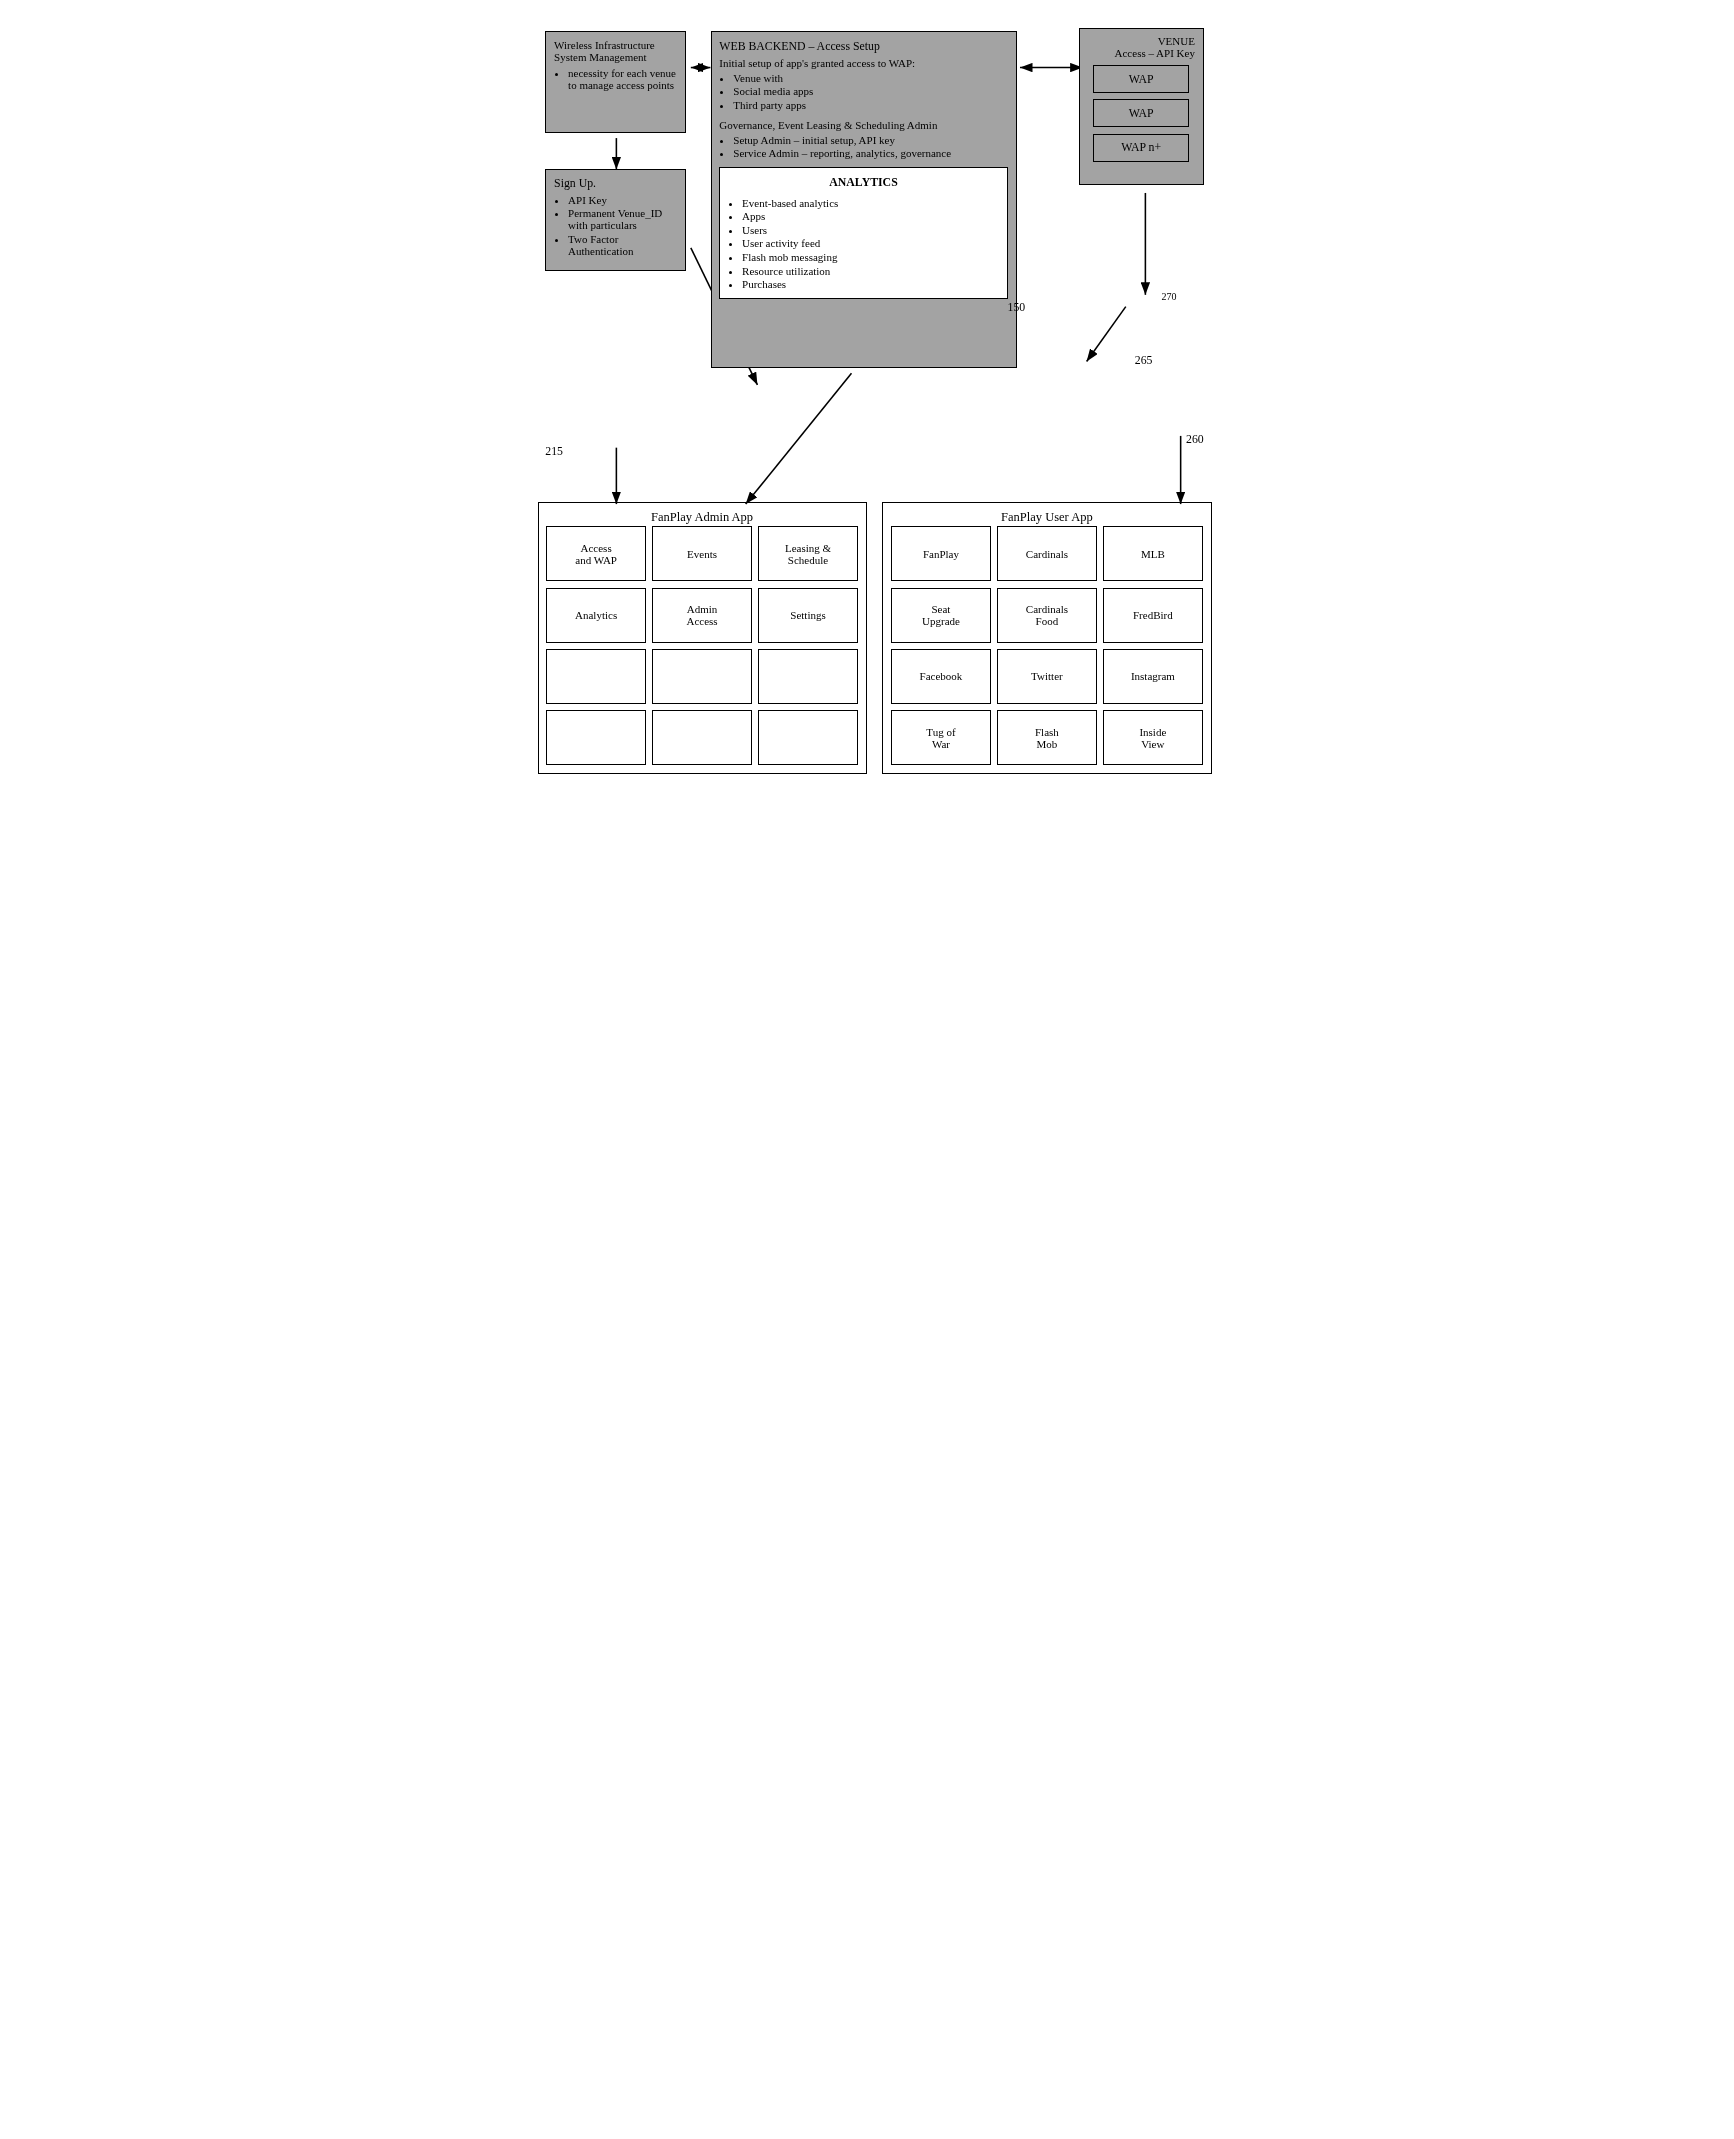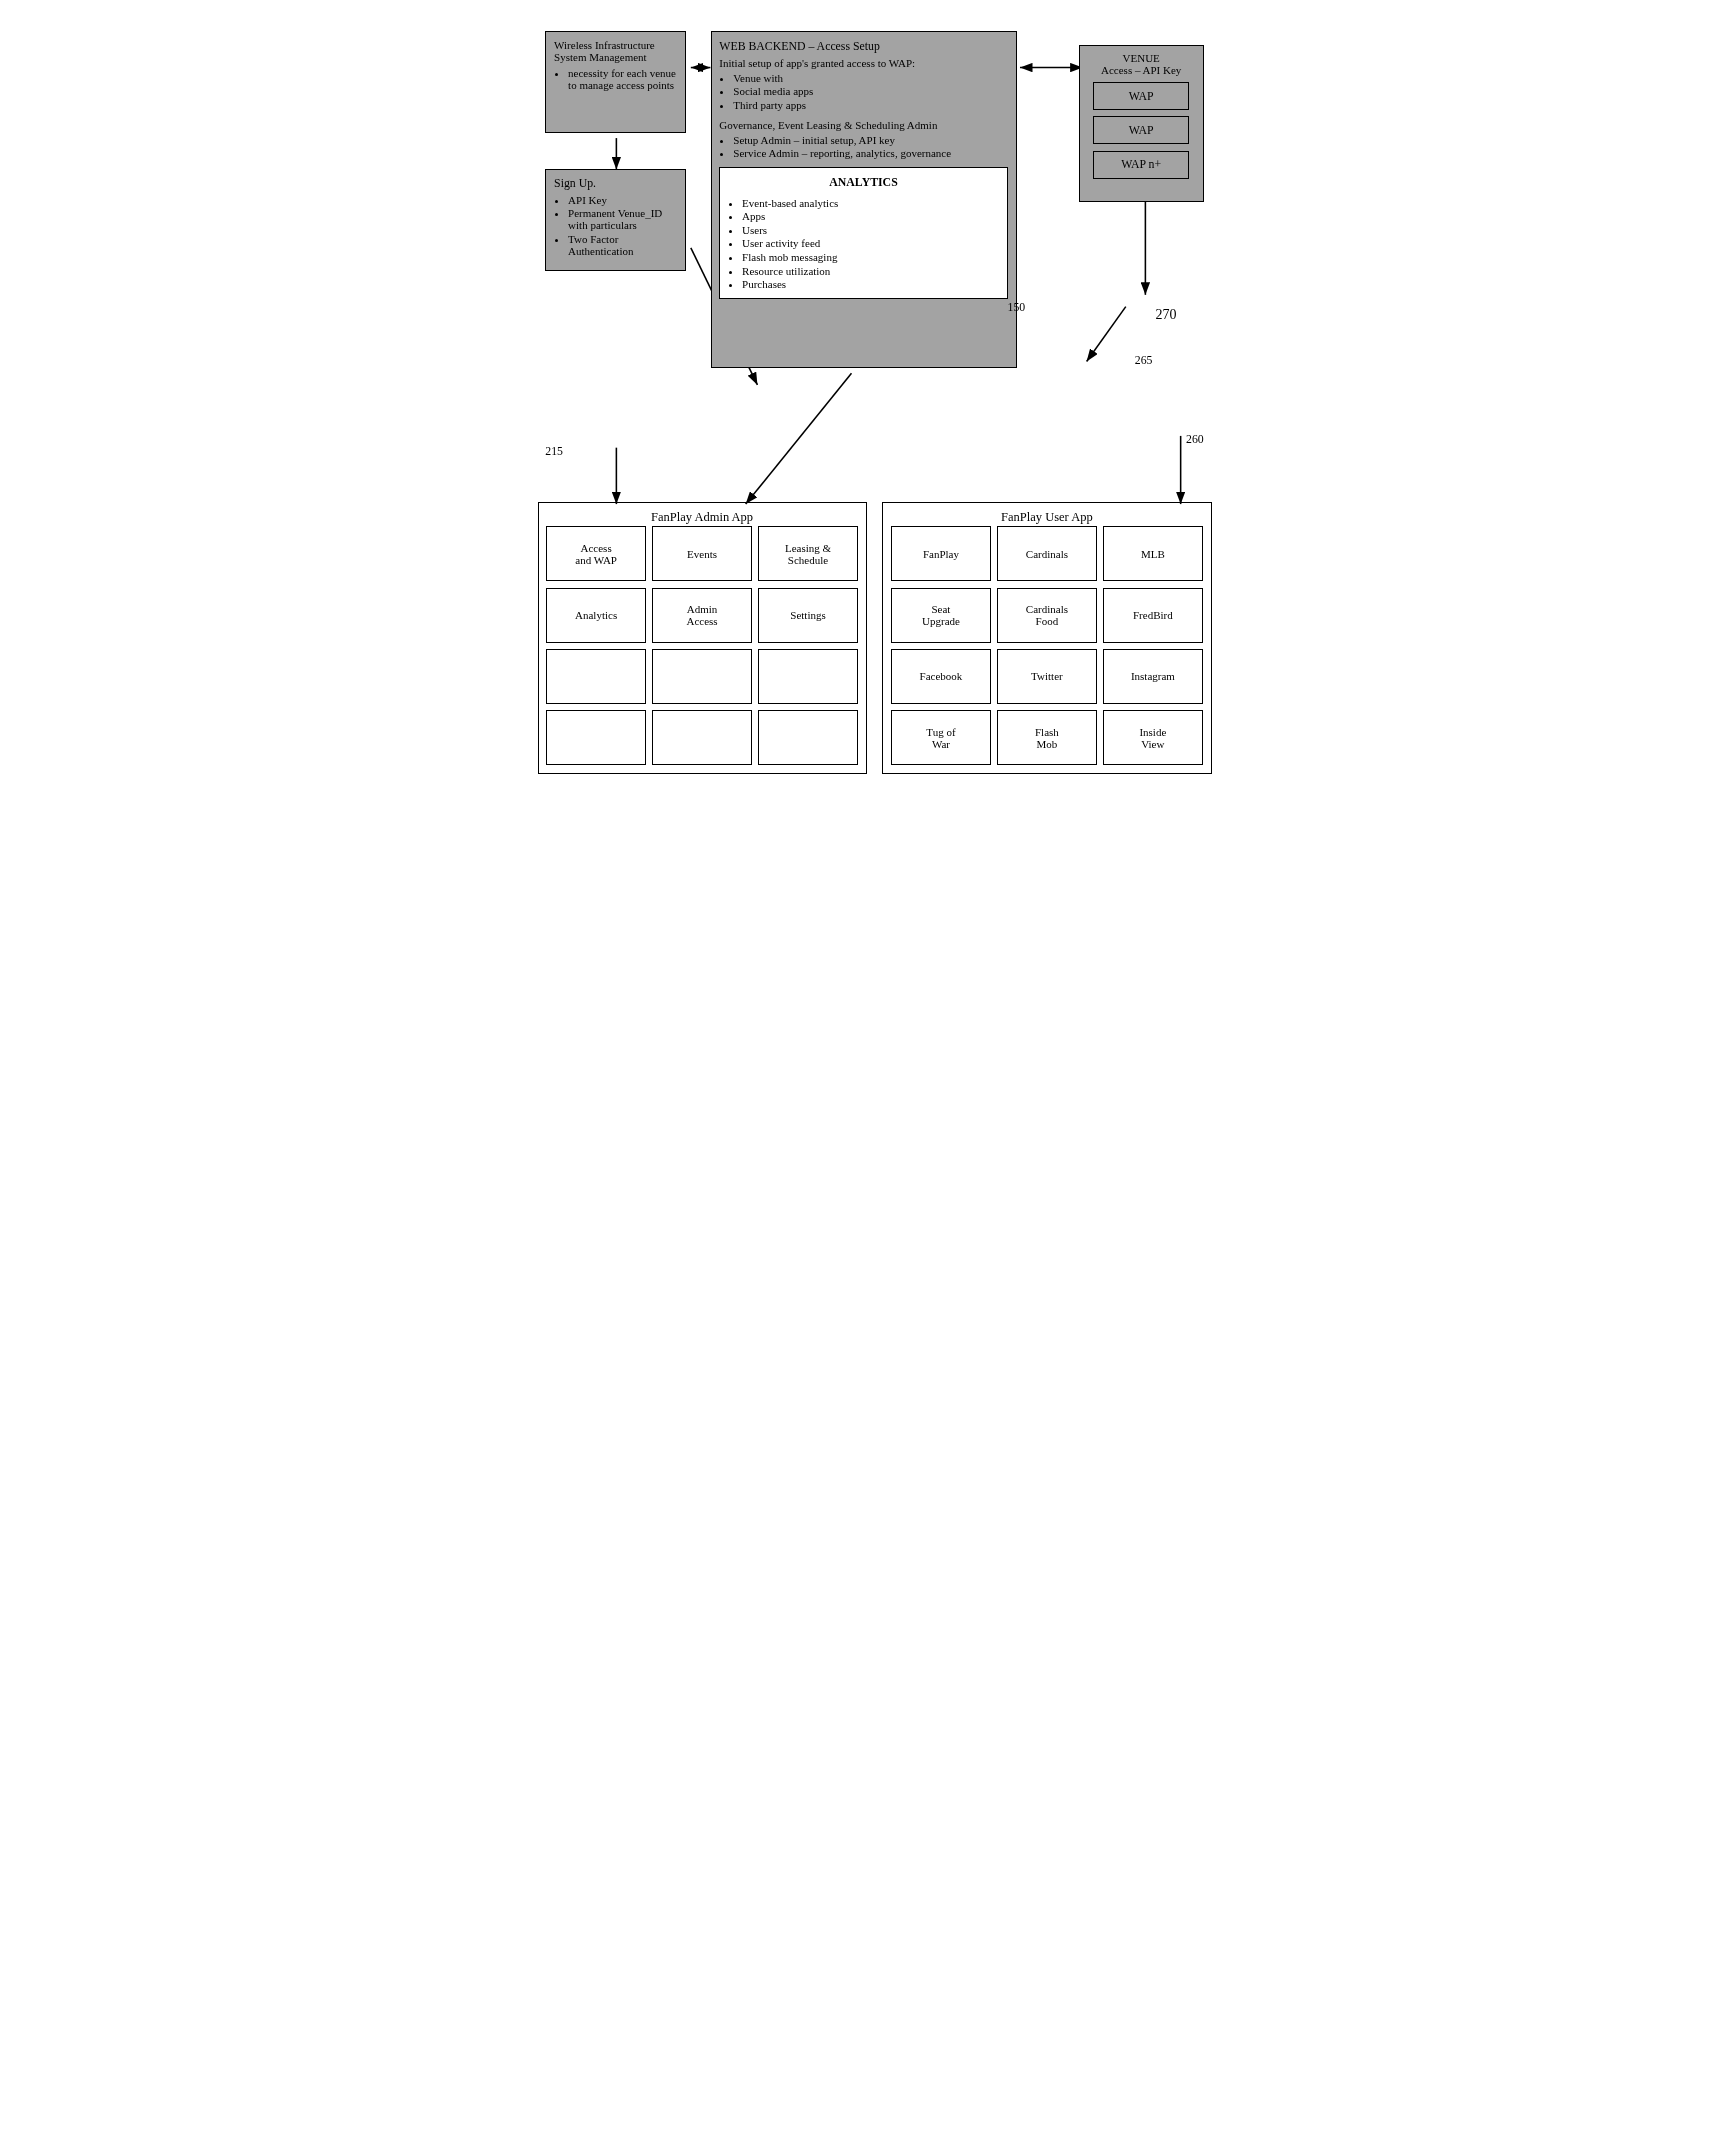--- a/index.html
+++ b/index.html
@@ -29,25 +29,25 @@
 
     
     .box-wireless {
       top: 7.8px;
       left: 7.8px;
       width: 141px;
       min-height: 102px;
     }
 
     .box-venue {
-      top: 21px;
+      top: 4px;
       right: 7.8px;
       width: 125px;
       min-height: 157px;
-      text-align: center;
+      text-align: right;
     }
 
     .box-web-backend {
       top: 7.8px;
       left: 173px;
       width: 306px;
       min-height: 337px;
     }
 
     .box-analytics-inner {
@@ -68,22 +68,21 @@
     .label-150 {
       position: absolute;
       top: 276px;
       left: 470px;
       font-size: 11.8px;
     }
     .label-270 {
       position: absolute;
       top: 267px;
       right: 35px;
-      font-size: 14px;
-      margin-top: 16px;
+      font-size: 10px;
     }
     .label-265 {
       position: absolute;
       top: 329px;
       right: 59px;
       font-size: 11.8px;
     }
     .label-260 {
       position: absolute;
       top: 408px;

